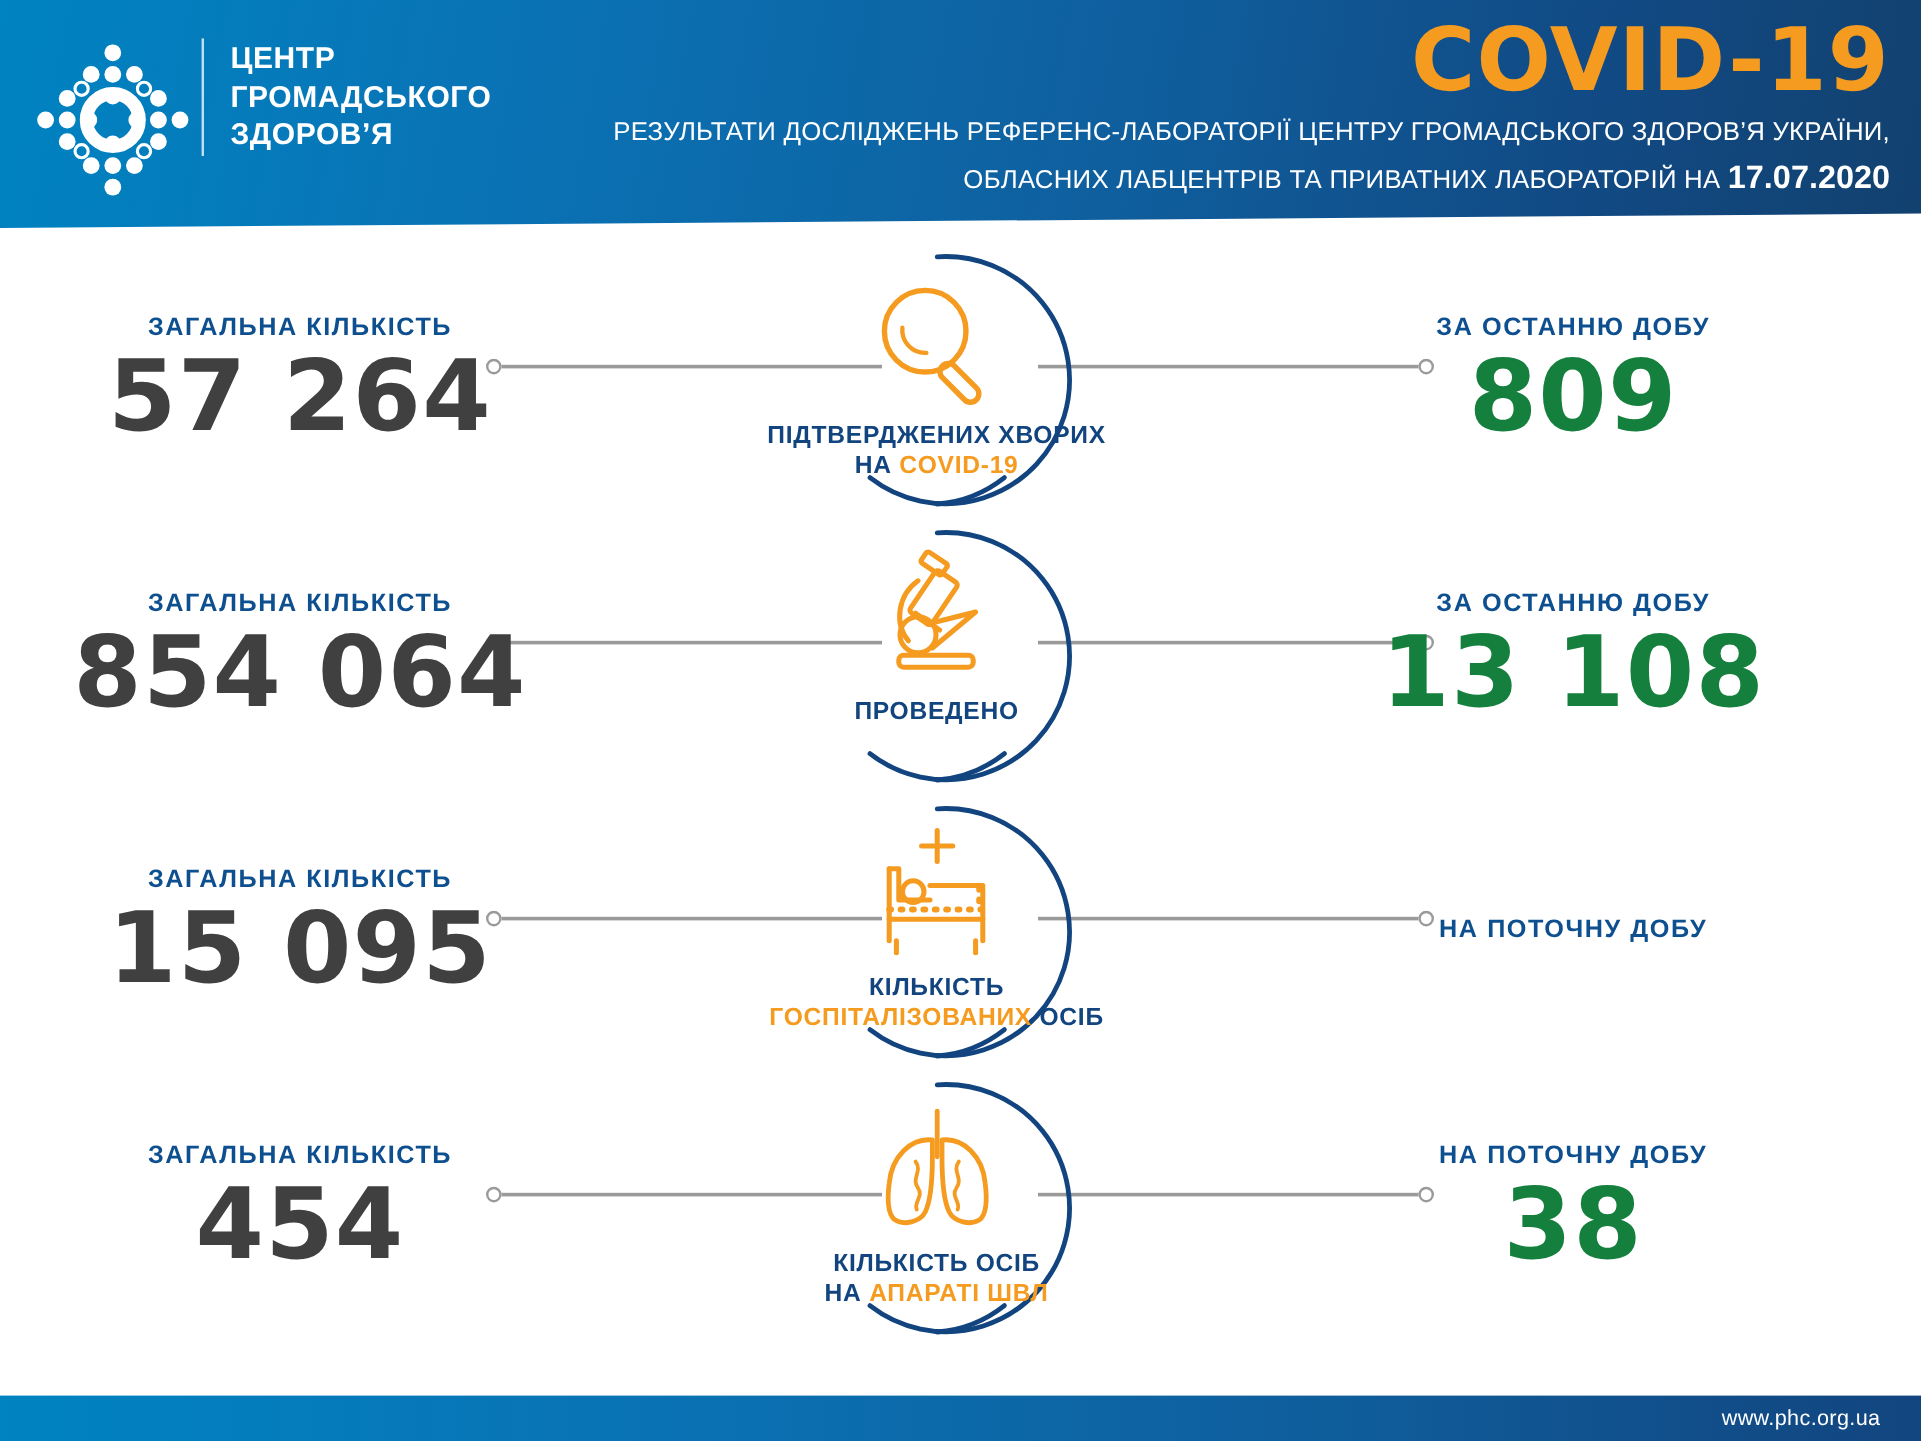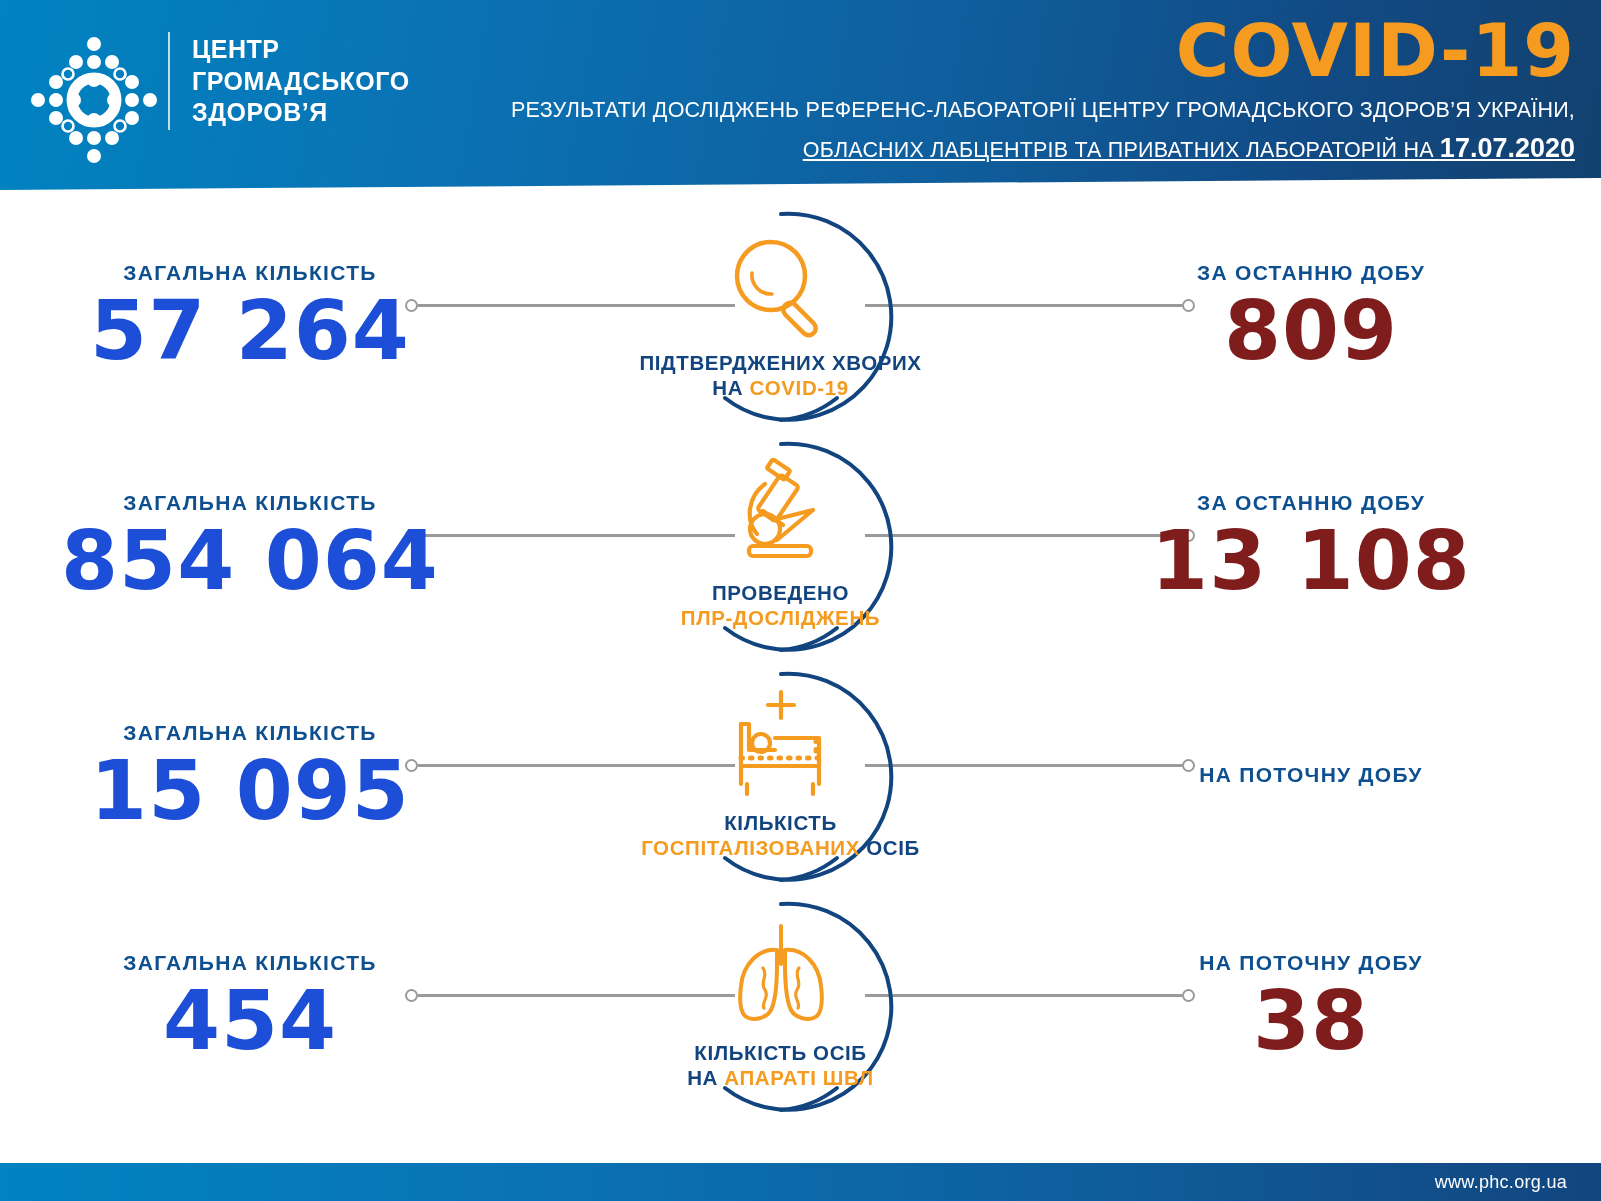--- a/index.html
+++ b/index.html
@@ -38,21 +38,21 @@
   }
   .covid-title{
     color:#f49b20; font-size:73px; font-weight:bold; letter-spacing:1px;
     line-height:1.02; font-family:"DejaVu Sans", sans-serif;
   }
   .sub-line{
     color:#ffffff; font-size:21.5px; letter-spacing:.2px; line-height:1.55;
     margin-top:6px;
   }
   .sub-line2{
-    color:#ffffff; font-size:21.5px; letter-spacing:.2px; line-height:1.55;text-decoration:underline;
+    color:#ffffff; font-size:21.5px; letter-spacing:.2px; line-height:1.55;
   }
   .date-strong{ font-weight:bold; font-size:27px; letter-spacing:0; }
 
   
   .rows{ position:absolute; left:0; top:190px; width:1601px; height:975px; }
   .row{
     position:absolute; left:0; width:1561px; height:230px;
     display:flex; align-items:center;
   }
   .row.r1{ top:12px; }
@@ -68,22 +68,22 @@
   .side.left{ margin-left:40px; }
   .side.right{ margin-left:auto; margin-right:40px; }
   .side-cap{
     color:#0d4f8f; font-size:21px; font-weight:bold; letter-spacing:1.3px;
     margin-bottom:4px; white-space:nowrap;
   }
   .side-num{
     font-size:82px; font-weight:bold; line-height:1.02; letter-spacing:1px;
     white-space:nowrap; font-family:"DejaVu Sans", sans-serif;
   }
-  .side.left .side-num{ color:#1d4ed8; }
-  .side.right .side-num{ color:#7f1d1d; }
+  .side.left .side-num{ color:#404040; }
+  .side.right .side-num{ color:#15803d; }
 
   
   .conn{
     position:absolute; top:96px; height:14px; z-index:1;
     display:flex; align-items:center;
   }
   .conn.left{ left:405px; width:330px; }
   .conn.right{ left:865px; width:330px; }
   .conn .dot{
     width:13px; height:13px; border-radius:50%;
@@ -235,21 +235,20 @@
             <line x1="42" y1="53" x2="62" y2="67"></line>
             <path d="M44 26 C27 38 24 62 36 76"></path>
             <circle cx="44" cy="71" r="15"></circle>
             <path d="M52 62 L92 52 L56 82"></path>
             <rect x="28" y="88" width="62" height="10" rx="4"></rect>
           </g>
         </svg>
       </div>
       <div class="center-label">
         <div>ПРОВЕДЕНО</div>
-        <div><span></span><span class="hl">ПЛР-ДОСЛІДЖЕНЬ</span></div>
       </div>
     </div>
     <div class="side right">
       <div class="side-cap">ЗА ОСТАННЮ ДОБУ</div>
       <div class="side-num">13 108</div>
     </div>
   </div>
 
   <div class="row r3">
     <div class="side left">

